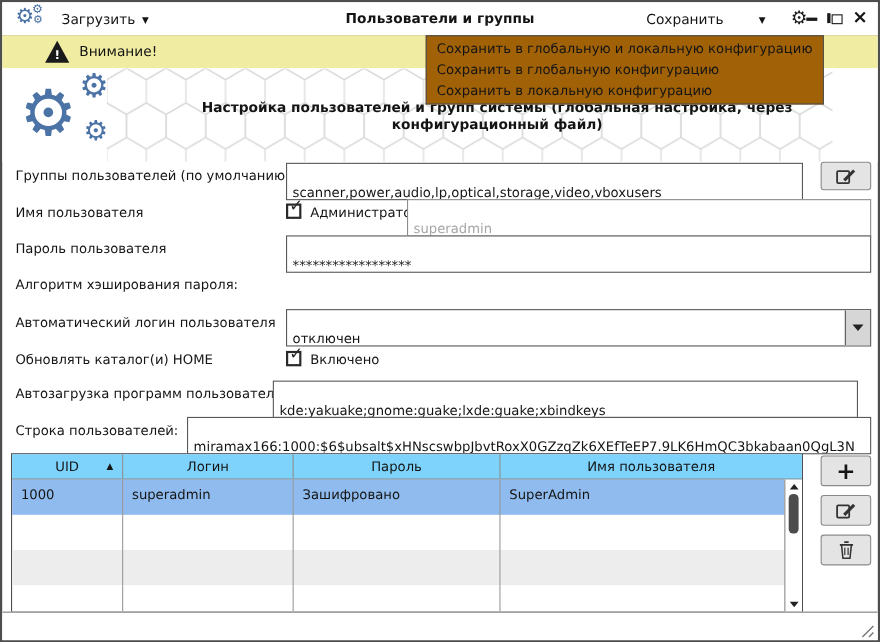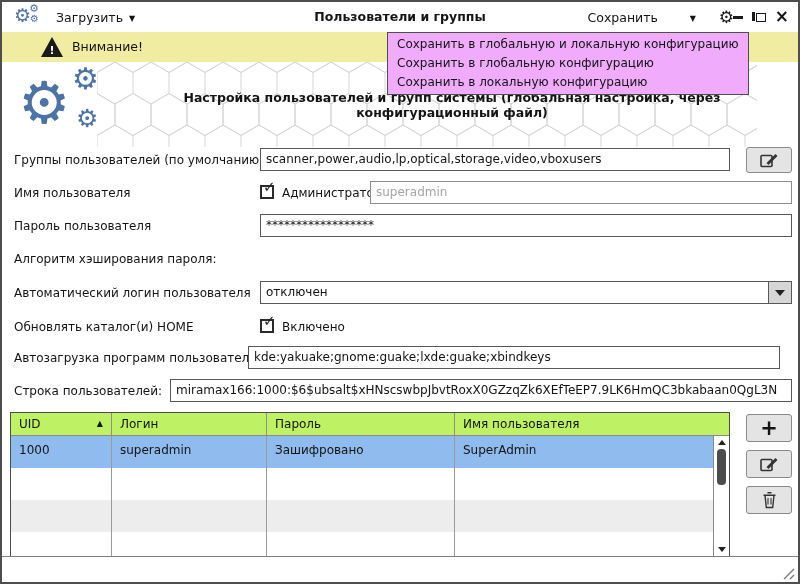--- a/index.html
+++ b/index.html
@@ -24,53 +24,53 @@
   .ico-restore{position:relative;width:10px;height:9px;border:1.5px solid #1a1a1a;box-sizing:border-box;margin-left:4px;}
   .ico-restore::before{content:"";position:absolute;left:-5px;top:-1.5px;width:3px;height:9px;background:#1a1a1a;}
   .ico-close{font-size:17px;font-weight:bold;line-height:1;margin-top:-2px;}
 
   
   .banner{position:absolute;left:0;top:30px;width:100%;height:30px;background:#f0eca2;}
   .banner svg{position:absolute;left:38px;top:4px;}
   .banner .btxt{position:absolute;left:70px;top:0;line-height:30px;font-size:12.5px;}
 
   
-  .menu{position:absolute;left:385px;top:30px;z-index:60;background:#f0abfc;border:1px solid #4e4e4e;padding:2px 0;}
+  .menu{position:absolute;left:385px;top:30px;z-index:60;background:#a16207;border:1px solid #4e4e4e;padding:2px 0;}
   .menu .mi{height:19px;line-height:19px;padding:0 9px;font-size:12px;white-space:nowrap;}
 
   
   .header{position:absolute;left:0;top:60px;width:100%;height:85px;background:#fff;}
   .hexbg{position:absolute;left:95px;top:0;z-index:1;}
   .biggears{position:absolute;left:16px;top:4px;width:100px;height:80px;color:#4b73a6;line-height:1;z-index:2;}
   .biggears .g1{position:absolute;left:0;top:8px;font-size:58px;}
   .biggears .g2{position:absolute;left:54px;top:-2px;font-size:30px;}
   .biggears .g3{position:absolute;left:58px;top:40px;font-size:25px;}
   .htitle{position:absolute;left:108px;right:4px;top:0;height:85px;display:flex;align-items:center;
     justify-content:center;text-align:center;font-weight:bold;font-size:12.5px;z-index:2;}
 
   
   .lbl{position:absolute;left:12px;line-height:24px;font-size:12px;white-space:nowrap;}
   .inp{position:absolute;height:23px;box-sizing:border-box;background:#fff;border:1px solid #585858;
-    line-height:21px;padding:0 5px;font-size:12px;white-space:nowrap;overflow:hidden;}
+    line-height:21px;padding:16px 5px;font-size:12px;white-space:nowrap;overflow:hidden;}
   .inp.ghost{border-color:#8d8d8d;color:#a6a6a6;}
   .select{padding-right:26px;}
   .selbtn{position:absolute;right:0;top:0;bottom:0;width:22px;background:#d6d6d6;border-left:1px solid #585858;
     display:flex;align-items:center;justify-content:center;}
   .tri-down{width:0;height:0;border-left:5px solid transparent;border-right:5px solid transparent;border-top:6px solid #222;}
   .cb{position:absolute;width:14px;height:14px;box-sizing:border-box;border:2px solid #2a2a2a;background:#fff;}
   .cbmark{position:absolute;left:1px;top:-7px;font-size:15px;font-weight:bold;color:#2a2a2a;line-height:1;}
   .cblabel{position:absolute;line-height:24px;font-size:12px;}
   .editbtn{position:absolute;left:744px;top:145px;width:46px;height:26px;background:#e4e4e4;border:1px solid #8a8a8a;
     border-radius:3px;box-sizing:border-box;display:flex;align-items:center;justify-content:center;}
 
   
   .utable{position:absolute;left:8px;top:410px;width:720px;height:145px;box-sizing:border-box;
     border:1px solid #4e4e4e;background:#fff;}
-  .thead{position:absolute;left:0;right:0;top:0;height:23px;background:#bef264;border-bottom:1px solid #8a8a8a;
-    display:grid;grid-template-columns:100px 155px 188px 1fr;box-sizing:border-box;}
+  .thead{position:absolute;left:0;right:0;top:0;height:23px;background:#7dd3fc;border-bottom:1px solid #8a8a8a;
+    display:grid;grid-template-columns:100px 155px 188px 1fr;box-sizing:border-box;text-align:center;}
   .th{line-height:22px;padding:0 8px;border-left:1px solid #8f8f8f;position:relative;overflow:hidden;white-space:nowrap;}
   .th:first-child{border-left:none;}
   .sorticon{position:absolute;right:8px;top:0;line-height:22px;font-size:8px;}
   .tbody{position:absolute;left:0;top:23px;right:15px;bottom:0;overflow:hidden;}
   .trow{display:grid;grid-template-columns:100px 155px 188px 1fr;height:32px;}
   .td{line-height:28px;padding:0 8px;border-left:1px solid #9a9a9a;overflow:hidden;white-space:nowrap;}
   .td:first-child{border-left:none;}
   .trow.sel{background:#8fbbee;}
   .trow.alt{background:#ededed;}
   .vscroll{position:absolute;right:0;top:23px;bottom:0;width:15px;border-left:1px solid #8a8a8a;background:#fff;}

